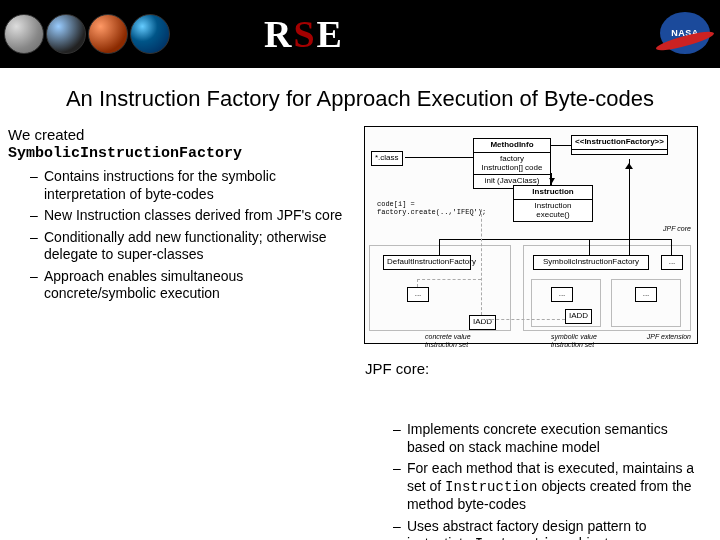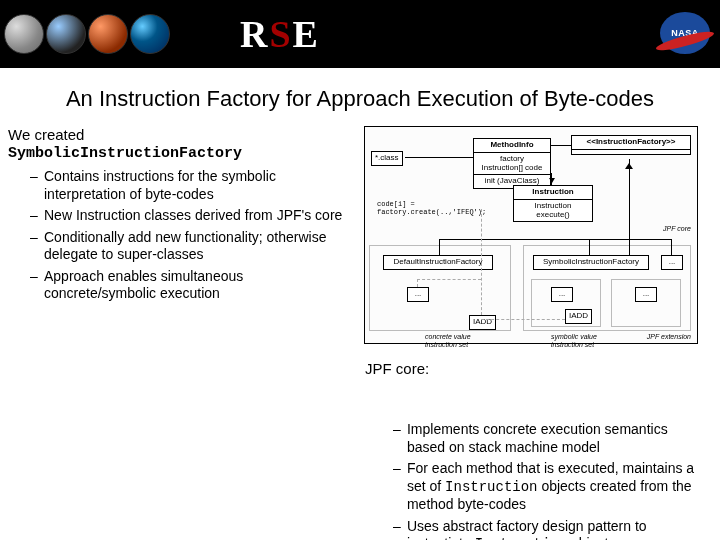--- a/index.html
+++ b/index.html
@@ -1,17 +1,17 @@
 <!DOCTYPE html>
 <html><head>
 <meta charset="utf-8">
 <style>
   * { box-sizing: border-box; }
   body { margin: 0; width: 720px; height: 540px; background: #fff; font-family: Arial, Helvetica, sans-serif; color: #000; }
-  .header { position: relative; height: 68px; background: #000; display: flex; align-items: center; }
+  .header { position: relative; height: 68px; background: #000; display: flex; align-items: center; gap: 24px; }
   .planets { display: flex; gap: 2px; margin-left: 4px; }
   .planet { width: 40px; height: 40px; border-radius: 50%; border: 1px solid #333; }
   .planet.a { background: radial-gradient(circle at 30% 30%, #ddd, #888 60%, #666); }
   .planet.b { background: radial-gradient(circle at 30% 30%, #9cf, #222 70%); }
   .planet.c { background: radial-gradient(circle at 30% 30%, #f96, #8b2a00 70%); }
   .planet.d { background: radial-gradient(circle at 30% 30%, #6cf, #058 40%, #036 80%); }
   .rse { margin-left: 70px; font-family: 'Times New Roman', serif; font-size: 38px; font-weight: bold; color: #fff; letter-spacing: 2px; }
   .rse .s { color: #a40000; }
   .nasa { position: absolute; right: 10px; top: 12px; width: 50px; height: 42px; border-radius: 50%; background: #1b4a9b; display:flex; align-items:center; justify-content:center; }
   .nasa span { color:#fff; font-weight:bold; font-size:9px; letter-spacing:0.5px; }
@@ -85,37 +85,37 @@
 
     <div class="dbox" style="left:108px; top:11px; width:78px;">
       <b>MethodInfo</b>
       <div class="sep"></div>
       <div>factory</div>
       <div>Instruction[] code</div>
       <div class="sep"></div>
       <div>init (JavaClass)</div>
     </div>
 
-    <div class="dbox" style="left:206px; top:8px; width:120px;">
+    <div class="dbox" style="left:206px; top:8px; width:97px;">
       <b>&lt;&lt;InstructionFactory&gt;&gt;</b>
       <div class="sep"></div>
     </div>
 
     <div class="dbox" style="left:148px; top:58px; width:80px;">
       <b>Instruction</b>
       <div class="sep"></div>
       <div>Instruction execute()</div>
     </div>
 
     <div class="txt" style="left:12px; top:74px; font-family:'Courier New',monospace;">
       <div>code[i] =</div>
       <div>  factory.create(..,'IFEQ');</div>
     </div>
 
-    <div class="dbox" style="left:18px; top:128px; width:110px;">DefaultInstructionFactory</div>
+    <div class="dbox" style="left:18px; top:128px; width:88px;">DefaultInstructionFactory</div>
     <div class="dbox" style="left:168px; top:128px; width:116px;">SymbolicInstructionFactory</div>
     <div class="dbox" style="left:296px; top:128px; width:22px;">...</div>
 
     <div class="dbox" style="left:42px; top:160px; width:22px;">...</div>
     <div class="dbox" style="left:104px; top:188px;">IADD</div>
 
     <div class="dbox" style="left:186px; top:160px; width:22px;">...</div>
     <div class="dbox" style="left:200px; top:182px;">IADD</div>
     <div class="dbox" style="left:270px; top:160px; width:22px;">...</div>
 

